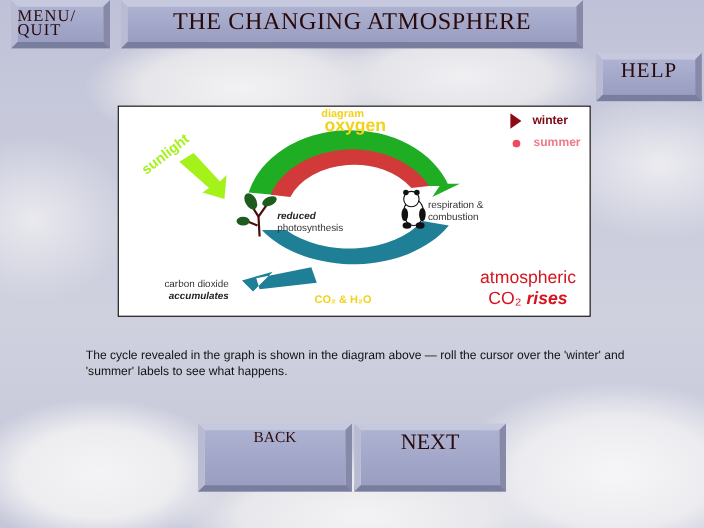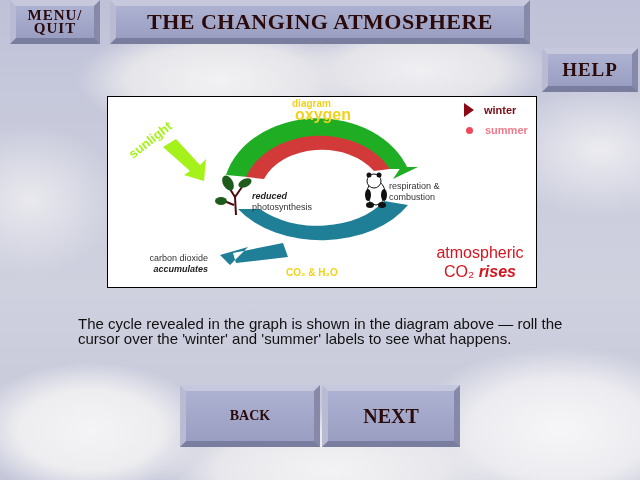--- a/index.html
+++ b/index.html
@@ -14,43 +14,43 @@
       radial-gradient(ellipse 160px 60px at 420px 70px, #f0f0f3 0%, #e4e4e9 50%, rgba(230,230,236,0) 80%),
       radial-gradient(ellipse 140px 90px at 600px 150px, #ececf0 0%, rgba(225,225,232,0) 75%),
       radial-gradient(ellipse 120px 100px at 30px 200px, #e9e9ee 0%, rgba(225,225,232,0) 75%),
       linear-gradient(180deg, #bfc1d8 0%, #c9cbdc 30%, #cfd1df 60%, #c4c6d9 100%);
   }
   .bevel {
     position:absolute; box-sizing:border-box;
     background: linear-gradient(180deg, #aeb2d2 0%, #a2a6c8 55%, #9a9ec2 100%);
     border-style:solid; border-width:6px;
     border-color:#c6c9dd #868aa8 #7a7e9e #b8bbd2;
-    display:flex; align-items:center; justify-content:center;
-    color:#2a0a0a; font-family:"Liberation Serif", serif; font-weight:bold;
+    display:flex; align-items:flex-start; justify-content:center;
+    color:#2a0a0a; font-family:"Liberation Serif", serif; font-weight:normal;
     cursor:pointer;
   }
   .btn-menu { left:10px; top:0; width:90px; height:44px; font-size:15px; line-height:13px; text-align:center; flex-direction:column; letter-spacing:1px; }
   .title-bar { left:110px; top:0; width:420px; height:44px; font-size:22px; letter-spacing:0.5px; cursor:default; }
   .btn-help { left:542px; top:0; width:96px; height:44px; font-size:19px; letter-spacing:1px;margin-top:48px; }
   .btn-back { left:180px; top:385px; width:140px; height:62px; font-size:14px; }
   .btn-next { left:322px; top:385px; width:138px; height:62px; font-size:20px; }
 
   .diagram {
     position:absolute; left:107px; top:96px; width:430px; height:192px;
     background:#ffffff; border:1px solid #000; box-sizing:border-box;
   }
   .diagram svg { position:absolute; left:0; top:0; }
   .lbl { position:absolute; font-size:9px; color:#333; line-height:11px; }
   .lbl b, .lbl i { color:#222; }
   .legend-item { position:absolute; font-size:11px; font-weight:bold; display:flex; align-items:center; cursor:pointer; }
   .legend-winter { left:356px; top:6px; color:#7a0a14; }
   .legend-summer { left:356px; top:27px; color:#ef7a8a; }
   .co2-rises { position:absolute; left:318px; top:146px; width:108px; text-align:center; color:#d4141e; font-size:16px; line-height:19px; }
   .caption {
-    position:absolute; left:78px; top:316px; width:490px; font-size:15px; line-height:15px; color:#111;
+    position:absolute; left:78px; top:316px; width:490px; font-size:11px; line-height:15px; color:#111;
   }
 </style>
 </head>
 <body>
 
 <div class="bevel btn-menu">
   <span>MENU/</span>
   <span>QUIT</span>
 </div>
 <div class="bevel title-bar">

